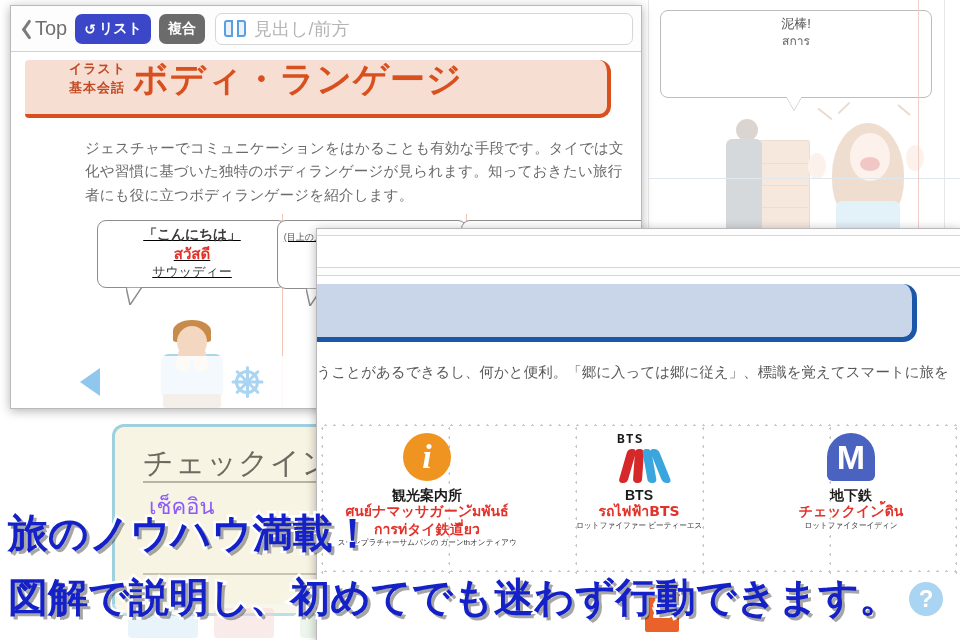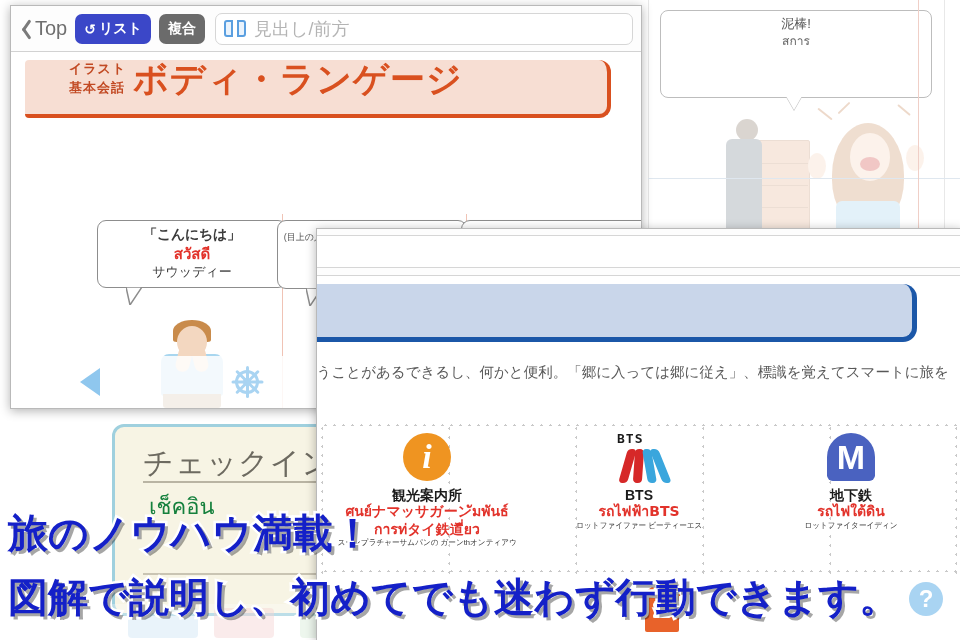--- a/index.html
+++ b/index.html
@@ -38,21 +38,21 @@
 
   .bg-hline{position:absolute;background:#dfe7ef;height:1px;}
   .bg-vline{position:absolute;background:#f0cfc7;width:1px;}
 
   
   .bg-checkin{
     position:absolute;background:#f7f4e4;border:3px solid #9fd0de;border-radius:12px;
   }
   .ci-title{position:absolute;font-size:30px;color:#6d6a60;letter-spacing:1px;white-space:nowrap;}
   .ci-rule{position:absolute;height:2px;background:#b9b4a3;}
-  .ci-thai{position:absolute;font-size:22px;color:#15803d;white-space:nowrap;font-family:"DejaVu Sans",sans-serif;}
+  .ci-thai{position:absolute;font-size:22px;color:#8b5cf6;white-space:nowrap;font-family:"DejaVu Sans",sans-serif;}
   .ci-kana{position:absolute;font-size:20px;color:#8d8a80;white-space:nowrap;}
   .strip-blob{position:absolute;border-radius:4px;}
 
   
   .win{position:absolute;background:#fff;box-shadow:0 2px 10px rgba(0,0,0,.30);}
   #win-body{left:10px;top:5px;width:630px;height:402px;border:1px solid #b9b9b9;}
 
   .toolbar{
     position:relative;height:46px;background:#fdfdfd;border-bottom:1px solid #d2d2d2;
     display:flex;align-items:center;padding:0 8px;box-sizing:border-box;gap:8px;
@@ -91,21 +91,21 @@
 
   .doc-para{position:absolute;left:74px;top:85px;width:550px;font-size:14.5px;color:#6a6a6a;line-height:1.62;letter-spacing:.2px;}
 
   .cards{position:absolute;left:10px;top:168px;width:612px;height:188px;}
   .card{position:absolute;top:0;width:190px;}
   .card.c1{left:76px;}
   .card.c2{left:256px;}
   .card.c3{left:440px;}
   .bubble{
     position:relative;border:1.5px solid #8d8d8d;border-radius:9px;background:#fff;
-    text-align:center;padding:5px 4px 6px;box-sizing:border-box;
+    text-align:center;padding:5px 4px 6px;box-sizing:border-box;text-decoration:underline;
   }
   .bubble .lead{font-size:9px;color:#555;}
   .bubble .jp{font-size:14px;color:#3a3a3a;font-weight:bold;letter-spacing:-.3px;}
   .bubble .th{font-size:15px;color:#e2332b;font-weight:bold;line-height:1.35;font-family:"DejaVu Sans",sans-serif;}
   .bubble .kana{font-size:13px;color:#3a3a3a;line-height:1.3;}
   .tail{position:absolute;left:28px;top:100%;width:16px;height:18px;overflow:hidden;}
   .tail svg{display:block;}
   .card .vsep{position:absolute;top:-6px;width:1px;height:194px;background:#f0c3b5;}
 
   
@@ -259,20 +259,21 @@
     </div>
 
     <div class="doc">
       <div class="ttl-band"></div>
       <div class="ttl-small">
         <div>イラスト</div>
         <div>基本会話</div>
       </div>
       <div class="ttl-main">ボディ・ランゲージ</div>
 
+      <div class="doc-para">ジェスチャーでコミュニケーションをはかることも有効な手段です。タイでは文化や習慣に基づいた独特のボディランゲージが見られます。知っておきたい旅行者にも役に立つボディランゲージを紹介します。</div>
 
       <div class="cards">
 
         <div class="card c1">
           <div class="bubble">
             <div class="jp">「こんにちは」</div>
             <div class="th">สวัสดี</div>
             <div class="kana">サウッディー</div>
             <span class="tail">
               <svg width="16" height="18">
@@ -418,21 +419,21 @@
           <div class="sign-jp">BTS</div>
           <div class="sign-th">รถไฟฟ้าBTS</div>
           <div class="sign-kana">ロットファイファー ビーティーエス</div>
         </div>
 
         <div class="sign-cell">
           <div class="sign-ico">
             <span class="ico-m">M</span>
           </div>
           <div class="sign-jp">地下鉄</div>
-          <div class="sign-th">รถไฟใต้ดิน</div>
+          <div class="sign-th">チェックイン้ดิน</div>
           <div class="sign-kana">ロットファイターイディン</div>
         </div>
 
 
 
       </div>
 
       <div class="sig-bottomwhite">
         <div class="house" style="left:322px;top:6px;">
           <div class="house-roof"></div>

